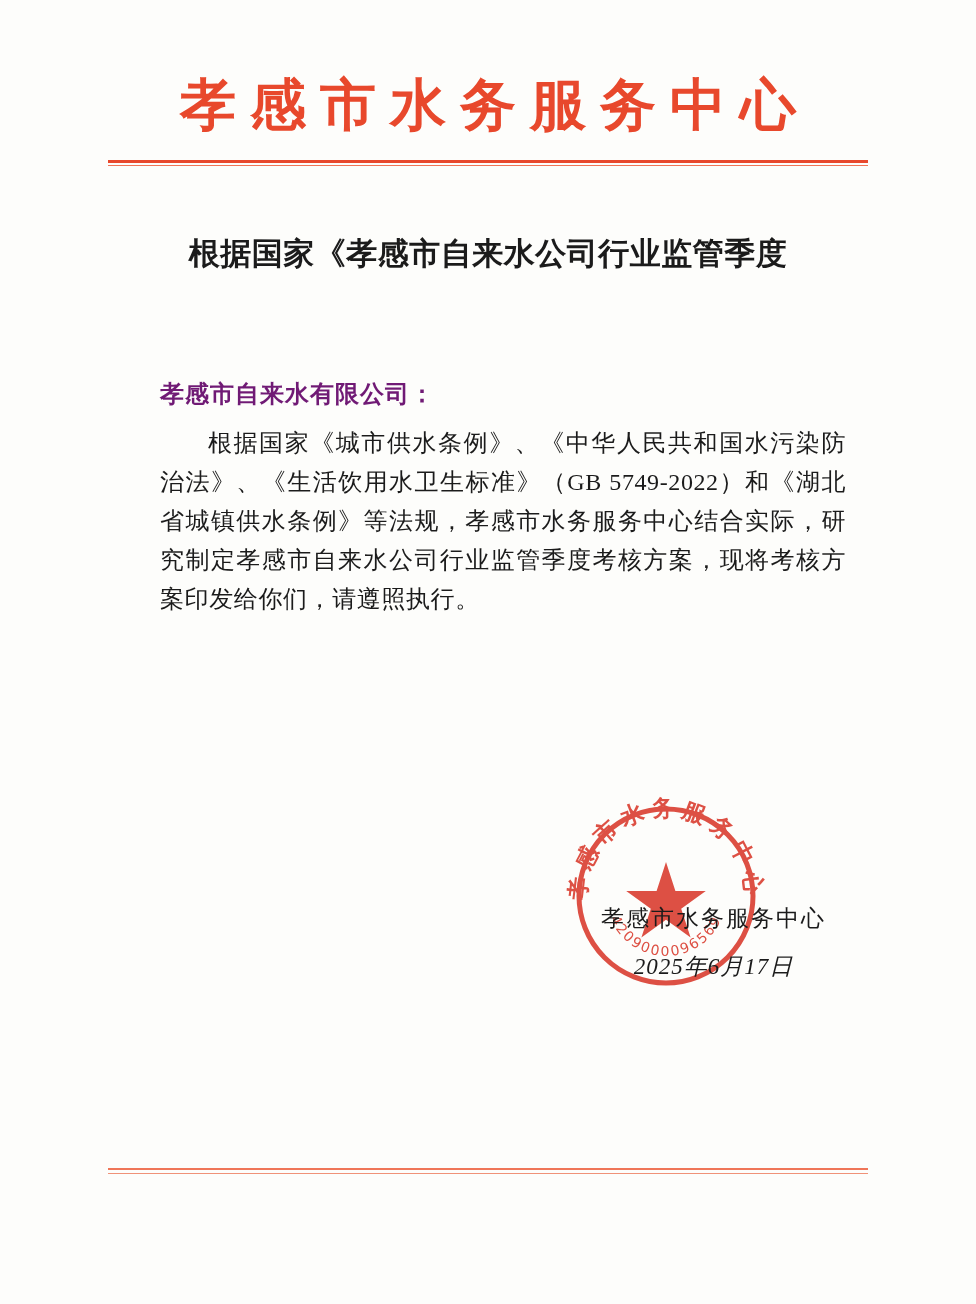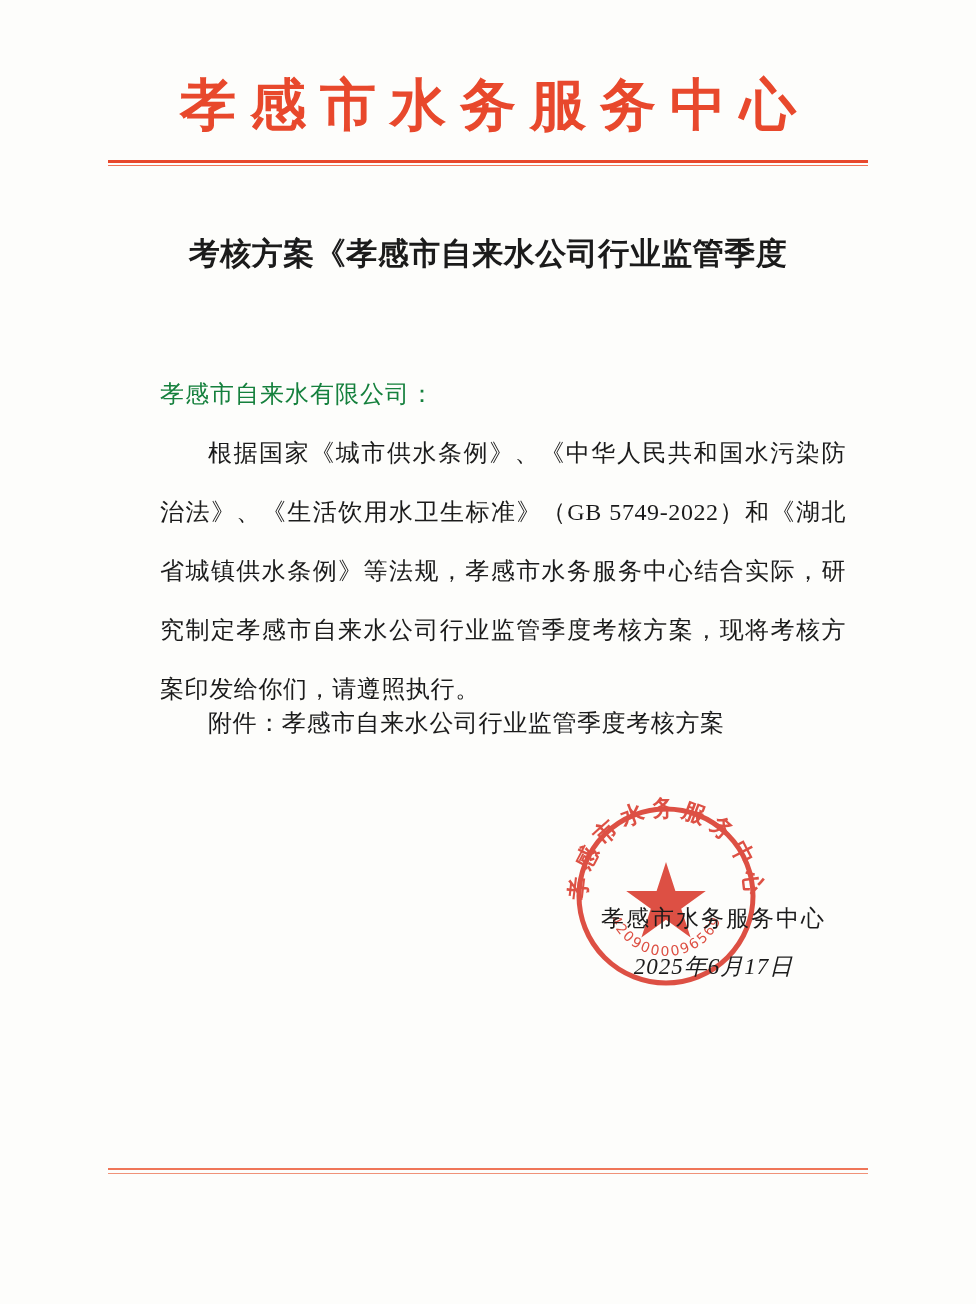--- a/index.html
+++ b/index.html
@@ -73,31 +73,32 @@
     color: #1b1b1b;
     letter-spacing: 0.5px;
   }
 
   
   .addressee {
     position: absolute;
     top: 378px;
     left: 160px;
     font-size: 24px;
-    color: #15803d;
+    color: #701a75;
     letter-spacing: 1px;
     font-family: "Liberation Serif", "DejaVu Serif", serif;
+    font-weight: bold;
   }
   .body-text {
     position: absolute;
     top: 424px;
     left: 160px;
     width: 686px;
     font-size: 24px;
-    line-height: 59px;
+    line-height: 39px;
     color: #1b1b1b;
     text-align: justify;
     text-justify: inter-ideograph;
     letter-spacing: 0.6px;
     font-family: "Liberation Serif", "DejaVu Serif", serif;
   }
   .body-text p {
     margin: 0;
     text-indent: 2em;
   }
@@ -172,30 +173,29 @@
 
   <div class="letterhead">
     <div class="letterhead-title">孝感市水务服务中心</div>
   </div>
   <div class="rule-double">
     <div class="thick"></div>
     <div class="thin"></div>
   </div>
 
   <div class="doc-title">
-    <div>考核方案《孝感市自来水公司行业监管季度</div>
+    <div>根据国家《孝感市自来水公司行业监管季度</div>
   </div>
 
   <div class="addressee">孝感市自来水有限公司：</div>
 
   <div class="body-text">
     <p>根据国家《城市供水条例》、《中华人民共和国水污染防治法》、《生活饮用水卫生标准》（GB 5749-2022）和《湖北省城镇供水条例》等法规，孝感市水务服务中心结合实际，研究制定孝感市自来水公司行业监管季度考核方案，现将考核方案印发给你们，请遵照执行。</p>
   </div>
 
-  <div class="attachment">附件：孝感市自来水公司行业监管季度考核方案</div>
 
   <div class="seal">
     <svg width="212" height="212" viewBox="0 0 212 212" xmlns="http://www.w3.org/2000/svg">
       <defs>
         <path id="sealArcTop" d="M 26 106 A 80 80 0 0 1 186 106" fill="none"></path>
         <path id="sealArcBottom" d="M 46 106 A 60 60 0 0 0 166 106" fill="none"></path>
       </defs>
       <circle cx="106" cy="106" r="87" fill="none" stroke="#d9392b" stroke-width="5"></circle>
       <text font-family="'DejaVu Serif','Liberation Serif',serif" font-size="23" fill="#d9392b" letter-spacing="6" font-weight="bold">
         <textPath href="#sealArcTop" startOffset="50%" text-anchor="middle">孝感市水务服务中心</textPath>

